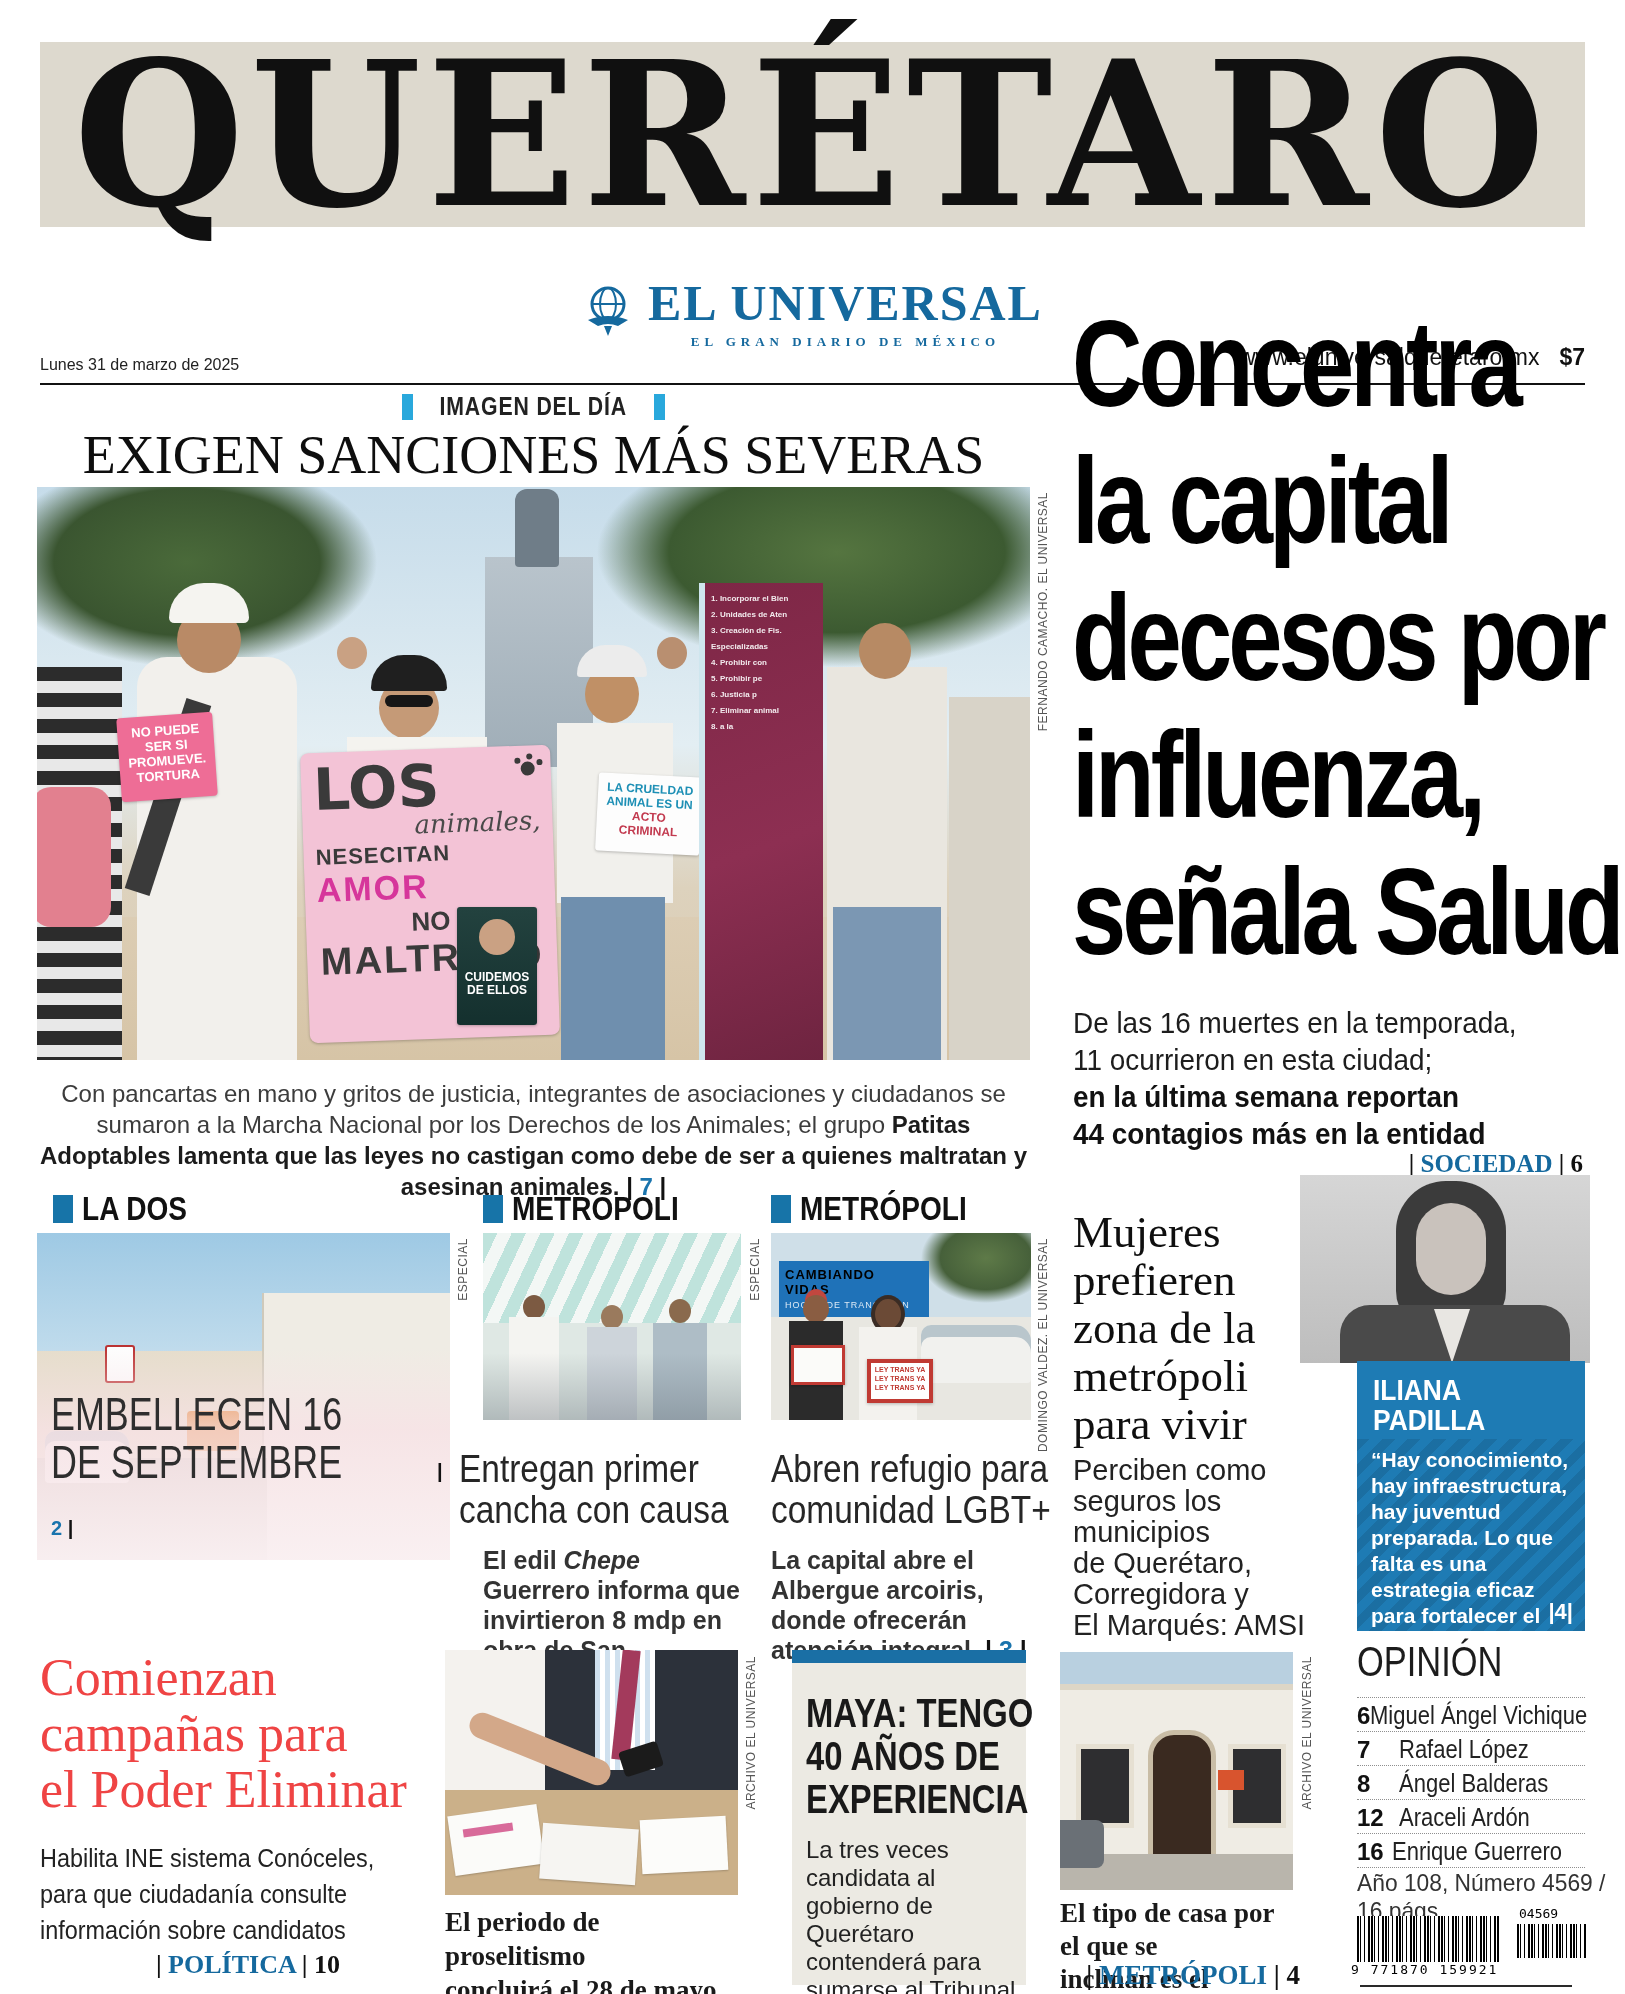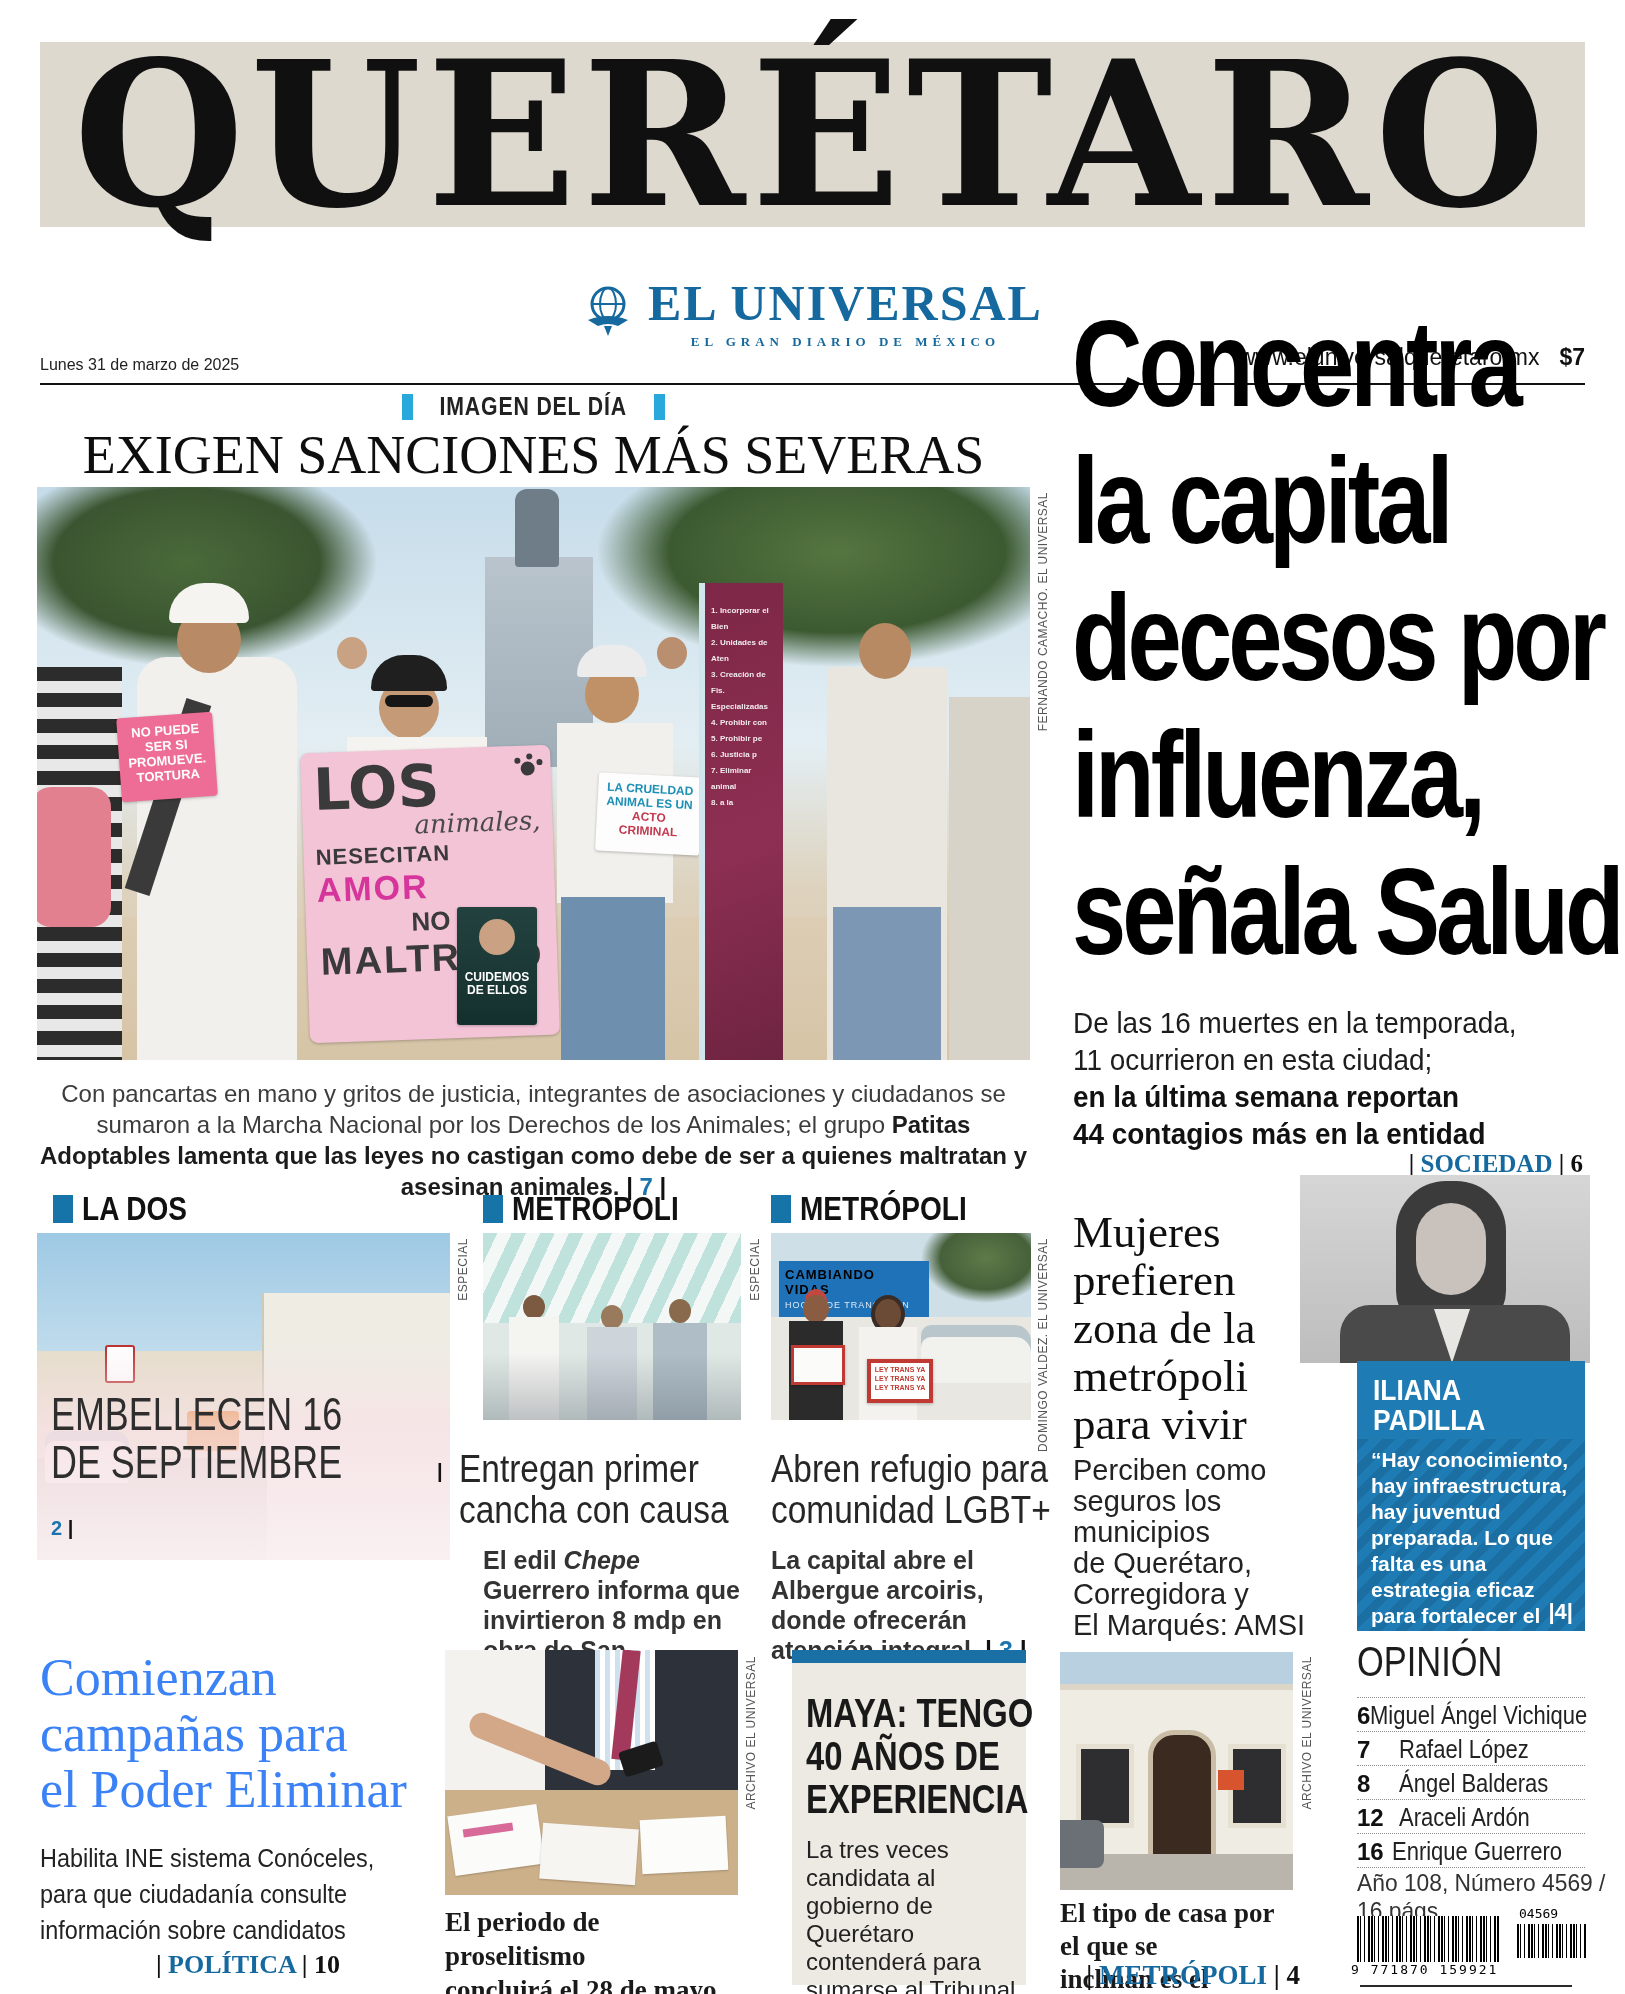--- a/index.html
+++ b/index.html
@@ -87,21 +87,21 @@
   #edition{left:1357px;top:1869px;font-size:24px;color:#333;transform:scaleX(0.95);transform-origin:left top;}
   #barcode{left:1357px;top:1906px;width:228px;height:72px;}
   .bars{background:repeating-linear-gradient(90deg,#000 0 2px,#fff 2px 3px,#000 3px 4px,#fff 4px 7px,#000 7px 8px,#fff 8px 11px,#000 11px 13px,#fff 13px 14px);}
   #barcode-left{position:absolute;left:0;top:10px;width:142px;height:46px;}
   #barcode-digits{position:absolute;left:-6px;top:56px;font-family:"DejaVu Sans Mono",monospace;font-size:13px;letter-spacing:2px;color:#000;}
   #barcode-right{position:absolute;left:160px;top:18px;width:70px;height:34px;}
   #barcode-small{position:absolute;left:162px;top:0px;font-family:"DejaVu Sans Mono",monospace;font-size:13px;color:#000;}
   #bottom-rule{left:1360px;top:1985px;width:212px;border-top:2px solid #2a2a2a;}
 
   
-  #judicial-head{left:40px;top:1650px;font-family:"Liberation Serif",serif;font-size:52px;line-height:56px;color:#3b82f6;}
+  #judicial-head{left:40px;top:1650px;font-family:"Liberation Serif",serif;font-size:52px;line-height:56px;color:#ef4444;}
   #judicial-body{left:40px;top:1840px;font-size:26px;line-height:36px;color:#222;transform:scaleX(0.9);transform-origin:left top;}
   #judicial-ref{left:40px;top:1950px;width:300px;text-align:right;font-family:"Liberation Serif",serif;font-size:26px;font-weight:bold;}
 
   
   #hands-photo{left:445px;top:1650px;width:293px;height:245px;background:#c9b28b;}
   #hands-caption{left:445px;top:1905px;width:300px;font-family:"Liberation Serif",serif;font-weight:bold;font-size:27px;line-height:34px;color:#1a1a1a;}
   #maya-box{left:792px;top:1650px;width:234px;height:335px;background:#eceae3;}
   #maya-bar{position:absolute;left:0;top:0;right:0;height:13px;background:#1a6fa5;}
   #maya-head{position:absolute;left:14px;top:42px;font-size:41px;line-height:43px;font-weight:bold;color:#191919;}
   #maya-head .l{transform:scaleX(0.8);transform-origin:left center;display:inline-block;white-space:nowrap;}
@@ -202,21 +202,21 @@
       <div style="color:#1d8fb5;font-weight:bold;font-size:12px;line-height:14px;">LA CRUELDAD</div>
       <div style="color:#1d8fb5;font-weight:bold;font-size:12px;line-height:14px;">ANIMAL ES UN</div>
       <div style="color:#c23a4f;font-weight:bold;font-size:12px;line-height:14px;">ACTO CRIMINAL</div>
     </div>
 
     <div class="shape sign" style="left:420px;top:420px;width:80px;height:118px;background:linear-gradient(#23423f,#14302e);border-radius:3px;padding:6px;box-sizing:border-box;">
       <div style="width:36px;height:36px;border-radius:50%;background:#caa183;margin:6px auto;"></div>
       <div style="color:#fff;font-weight:bold;font-size:12px;line-height:13px;text-align:center;margin-top:16px;">CUIDEMOS DE ELLOS</div>
     </div>
 
-    <div class="shape" style="left:662px;top:96px;width:84px;height:477px;background:linear-gradient(160deg,#7e2746,#8d2f52 55%,#6e2440);border-left:6px solid #cfe6ee;padding:20px 6px;box-sizing:border-box;">
+    <div class="shape" style="left:662px;top:96px;width:124px;height:477px;background:linear-gradient(160deg,#7e2746,#8d2f52 55%,#6e2440);border-left:6px solid #cfe6ee;padding:8px 6px;box-sizing:border-box;">
       <div style="color:#fff;font-weight:bold;font-size:8px;line-height:16px;opacity:.9;">
         <div>1. Incorporar el Bien</div>
         <div>2. Unidades de Aten</div>
         <div>3. Creación de Fis. Especializadas</div>
         <div>4. Prohibir con</div>
         <div>5. Prohibir pe</div>
         <div>6. Justicia p</div>
         <div>7. Eliminar animal</div>
         <div>8. a la</div>
       </div>

